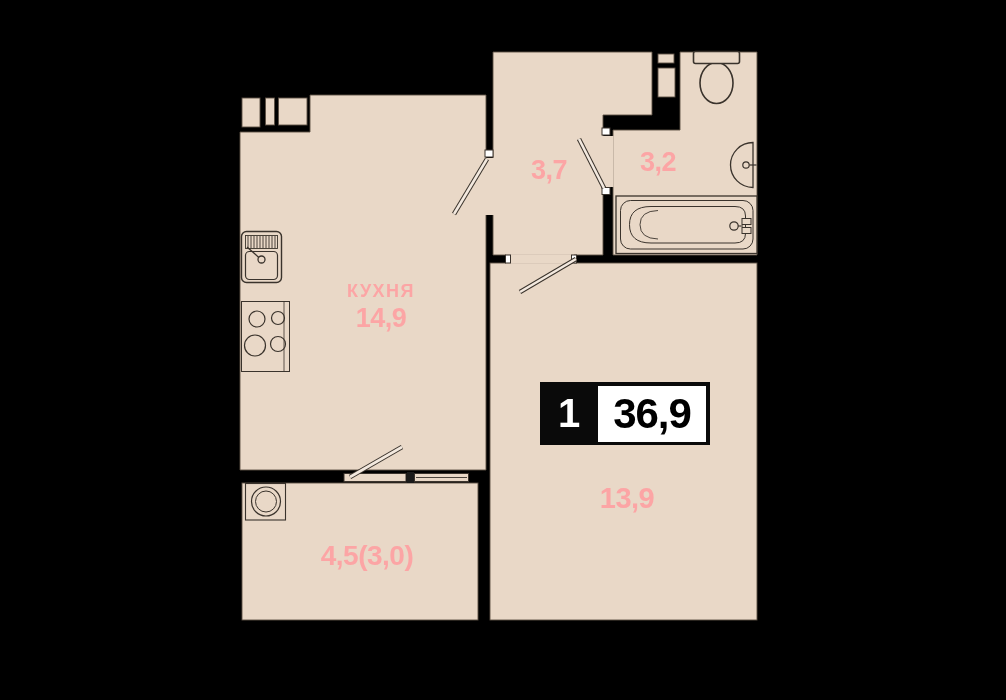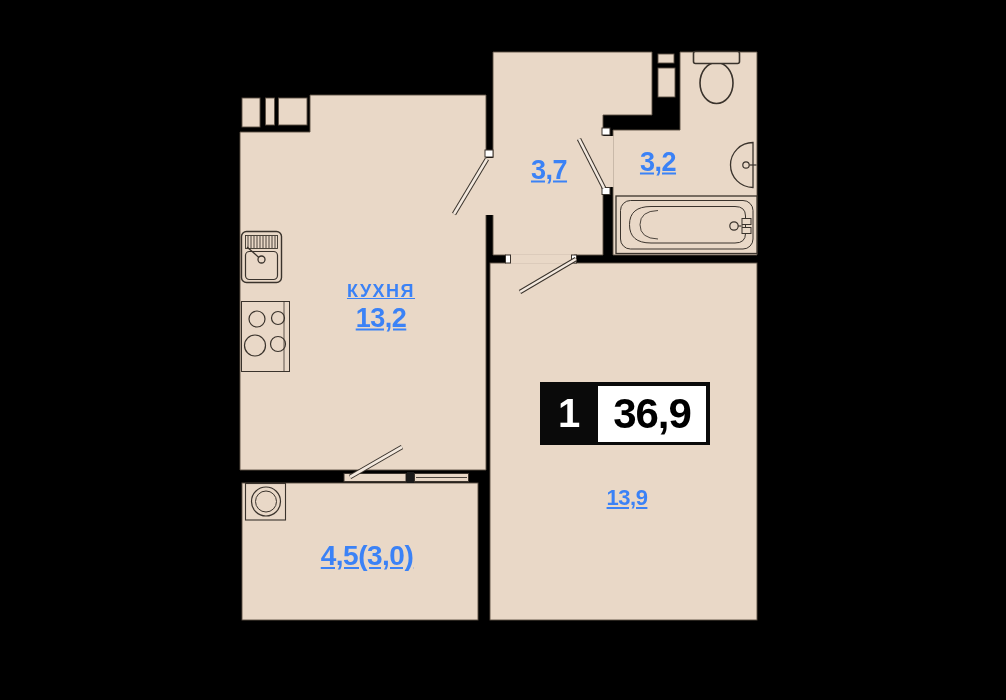--- a/index.html
+++ b/index.html
@@ -3,24 +3,24 @@
 <meta charset="utf-8">
 <style>
   html,body{margin:0;padding:0;background:#000;}
   #canvas{
     position:relative;width:1006px;height:700px;background:#000;overflow:hidden;
     font-family:"Liberation Sans", sans-serif;
   }
   #plan-svg{position:absolute;left:0;top:0;}
   .label{
     position:absolute;transform:translate(-50%,-50%);
-    font-weight:bold;color:#3b82f6;white-space:nowrap;line-height:1;text-decoration:underline;
+    font-weight:bold;color:#fca5a5;white-space:nowrap;line-height:1;
   }
   .room-name{font-size:18px;letter-spacing:1.5px;}
-  .room-area{font-size:22px;letter-spacing:-0.5px;}
+  .room-area{font-size:29px;letter-spacing:-0.5px;}
   .small-area{font-size:27px;letter-spacing:-0.5px;}
   #unit-badge{
     position:absolute;left:540px;top:382px;width:170px;height:63px;
     background:#0a0a0a;
   }
   #badge-rooms{
     position:absolute;left:0;top:0;width:58px;height:63px;
     display:flex;align-items:center;justify-content:center;
     color:#ffffff;font-size:40px;font-weight:bold;
   }
@@ -153,21 +153,21 @@
       <g fill="#e9d8c7">
         <line x1="737" y1="226" x2="743" y2="226" stroke-width="1.1"></line>
         <circle cx="734" cy="226" r="4.2" stroke-width="1.2"></circle>
         <rect x="742" y="218.5" width="9" height="6" stroke-width="1"></rect>
         <rect x="742" y="227.5" width="9" height="6" stroke-width="1"></rect>
       </g>
     </g>
   </svg>
 
   <div class="label room-name" style="left:381px;top:291px;">КУХНЯ</div>
-  <div class="label room-area" style="left:381px;top:318px;font-size:27px;">13,2</div>
+  <div class="label room-area" style="left:381px;top:318px;font-size:27px;">14,9</div>
 
   <div class="label small-area" style="left:549px;top:170px;">3,7</div>
   <div class="label small-area" style="left:658px;top:162px;">3,2</div>
 
   <div class="label room-area" style="left:627px;top:498px;">13,9</div>
 
   <div class="label room-area" style="left:367px;top:556px;font-size:28px;">4,5(3,0)</div>
 
   <div id="unit-badge">
     <div id="badge-rooms">1</div>

